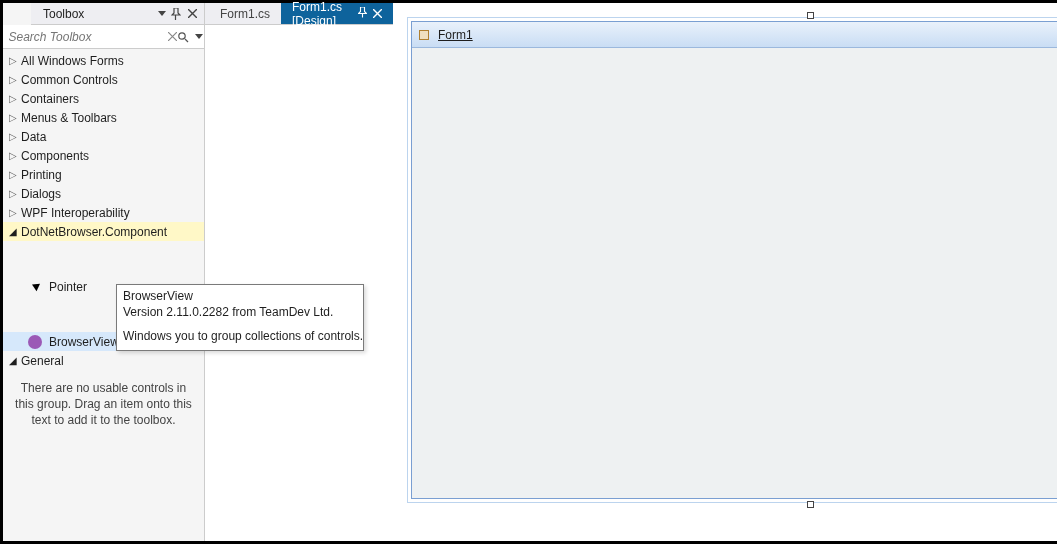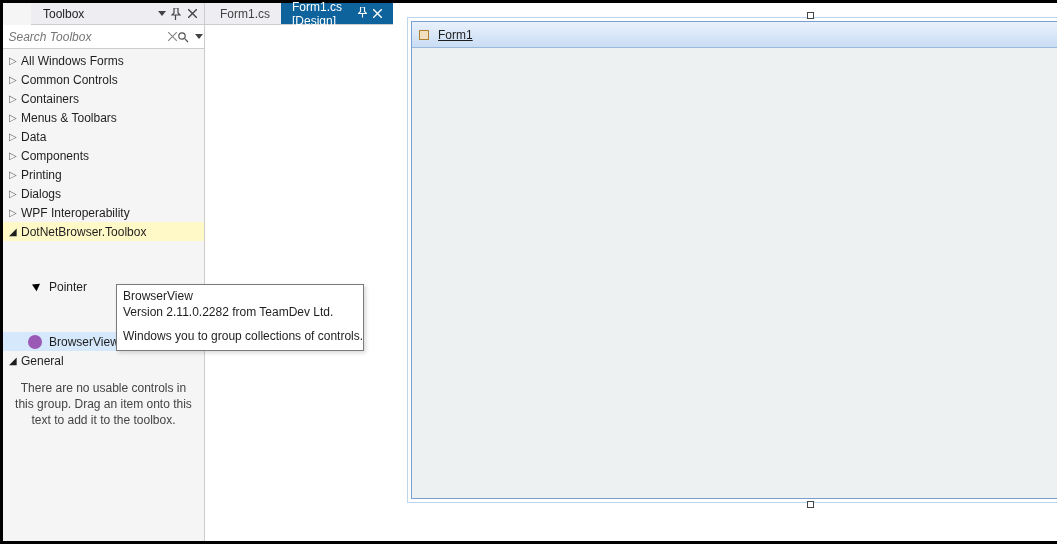--- a/index.html
+++ b/index.html
@@ -265,21 +265,21 @@
           <span class="tri">▷</span>
           <span>Dialogs</span>
         </div>
       <div class="cat">
           <span class="tri">▷</span>
           <span>WPF Interoperability</span>
         </div>
 
       <div class="cat highlight-cat">
           <span class="tri open">◢</span>
-          <span>DotNetBrowser.Toolbox</span>
+          <span>DotNetBrowser.Component</span>
         </div>
       <div class="item">
         <span class="icon16">
             <span class="pointer-icon"></span>
           </span>
         <span>Pointer</span>
       </div>
       <div class="item highlight-item">
         <span class="icon16">
             <span class="comp-icon"></span>

